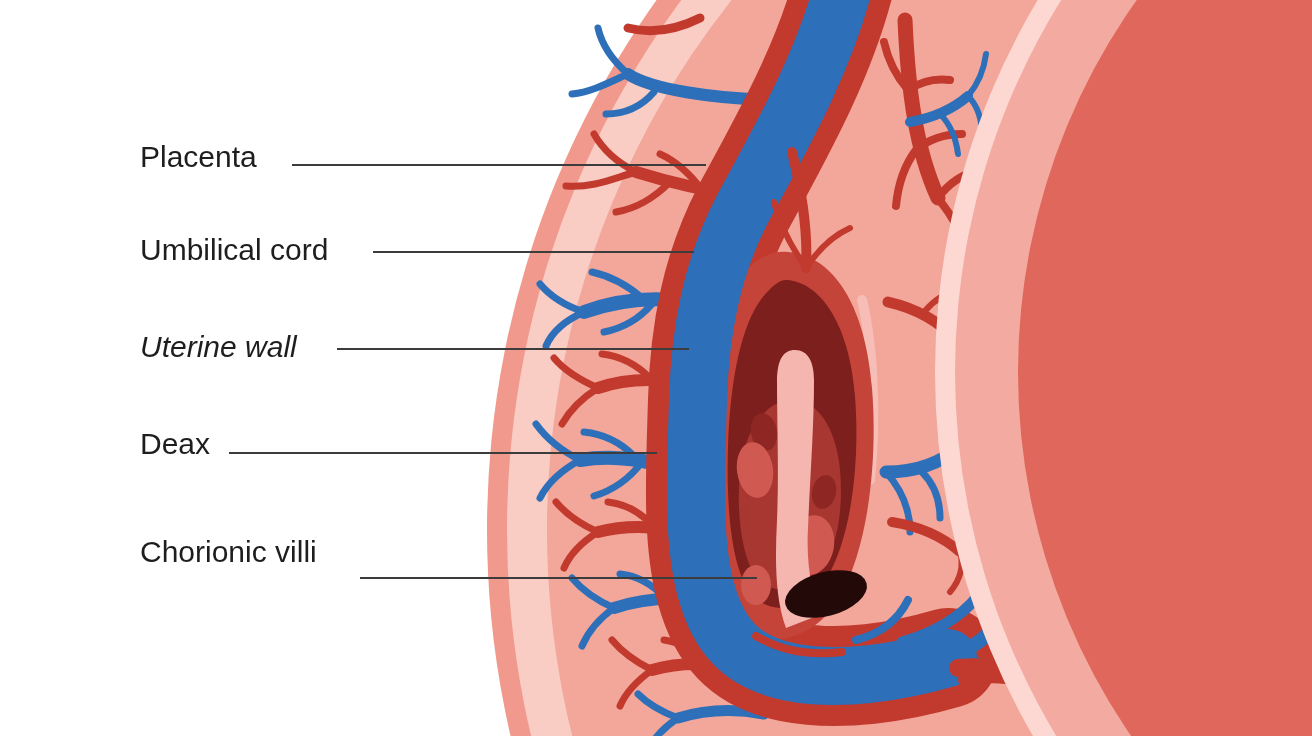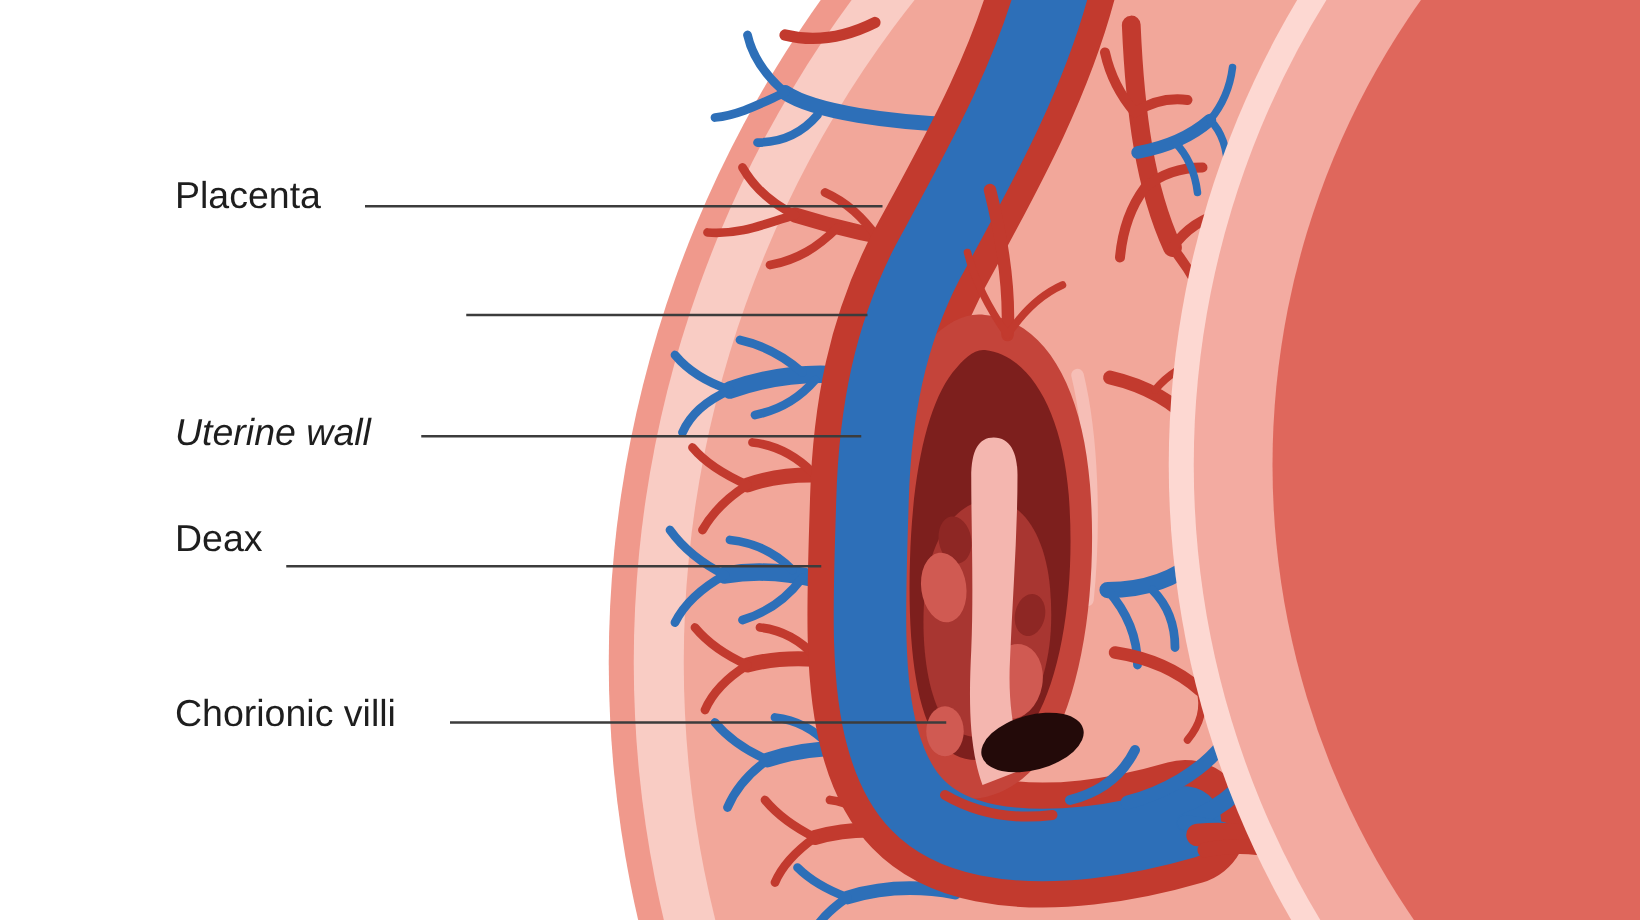--- a/index.html
+++ b/index.html
@@ -114,17 +114,18 @@
     <circle class="ring-f" cx="1660" cy="372" r="642"></circle>
   </svg>
 
   <div class="leader" style="left:292px;top:164px;width:414px;"></div>
   <div class="leader" style="left:373px;top:251px;width:321px;"></div>
   <div class="leader" style="left:337px;top:348px;width:352px;"></div>
   <div class="leader" style="left:229px;top:452px;width:428px;"></div>
   <div class="leader" style="left:360px;top:577px;width:397px;"></div>
 
   <div class="label" style="top:137px;">Placenta</div>
+  <div class="label" style="top:230px;">Umbilical cord</div>
   <div class="label" style="top:327px;font-style:italic;">Uterine wall</div>
-  <div class="label" style="top:412px;">Deax</div>
-  <div class="label" style="top:552px;">Chorionic villi</div>
+  <div class="label" style="top:424px;">Deax</div>
+  <div class="label" style="top:532px;">Chorionic villi</div>
 
 </div>
 
 </body></html>

